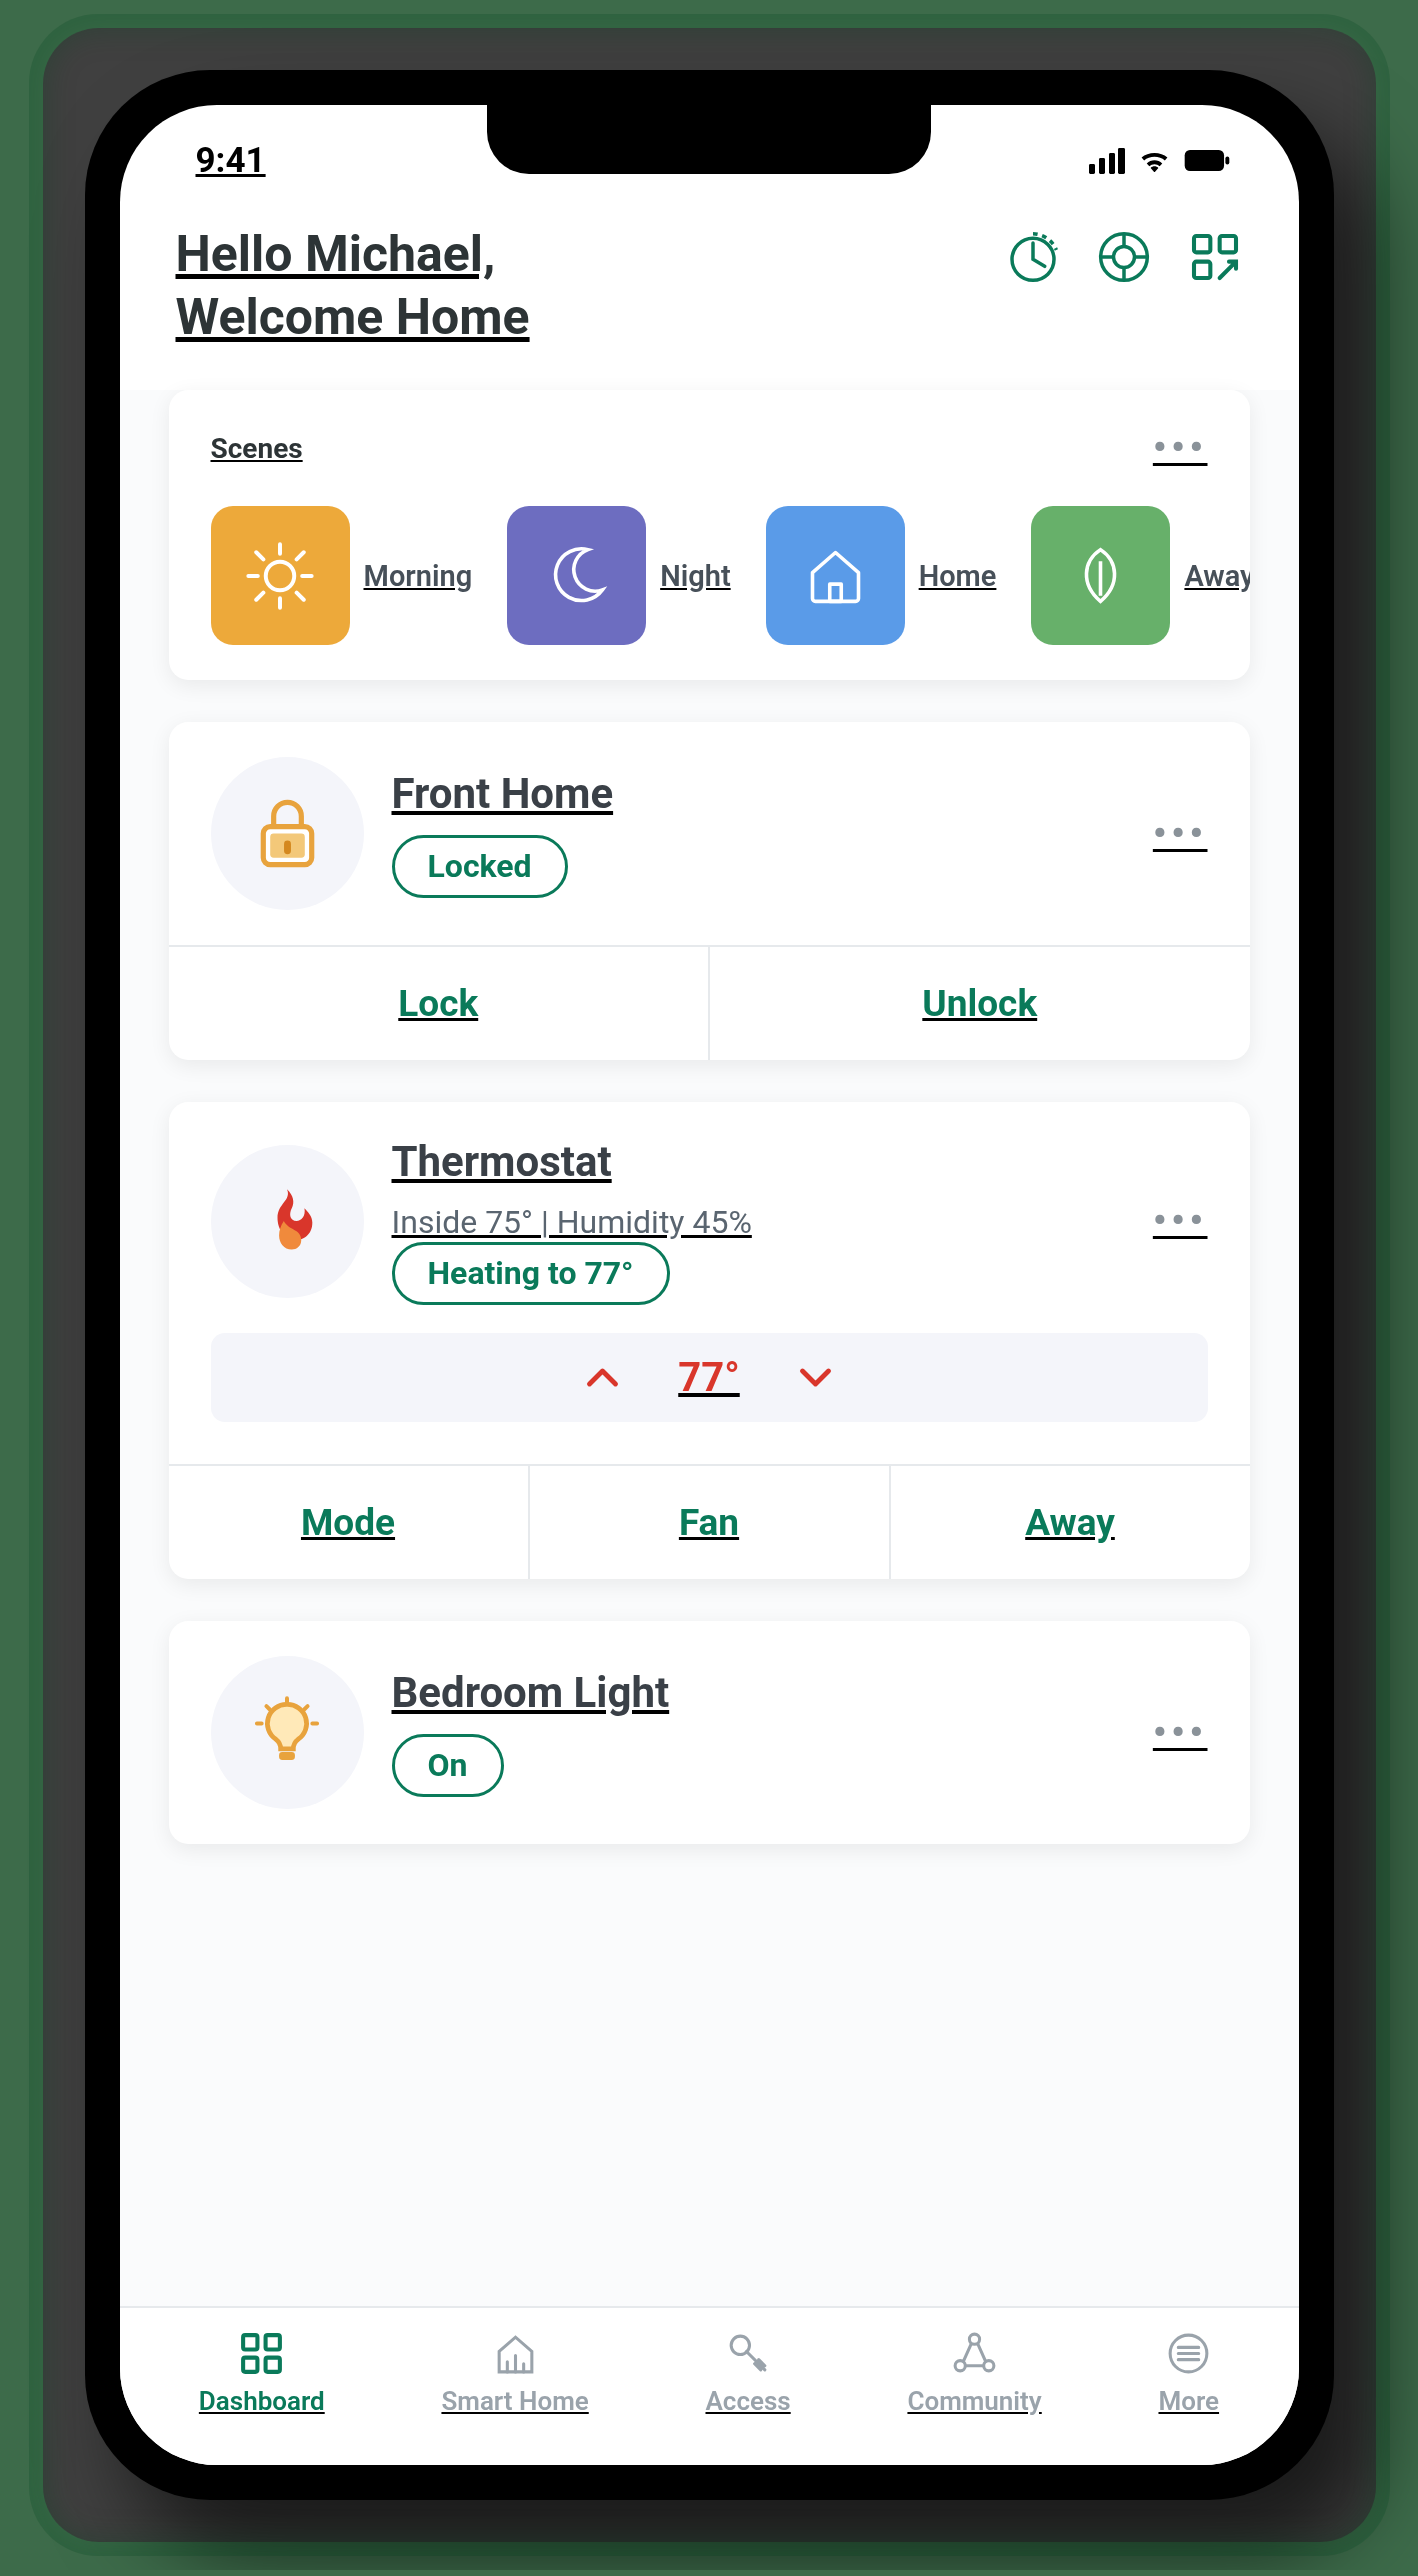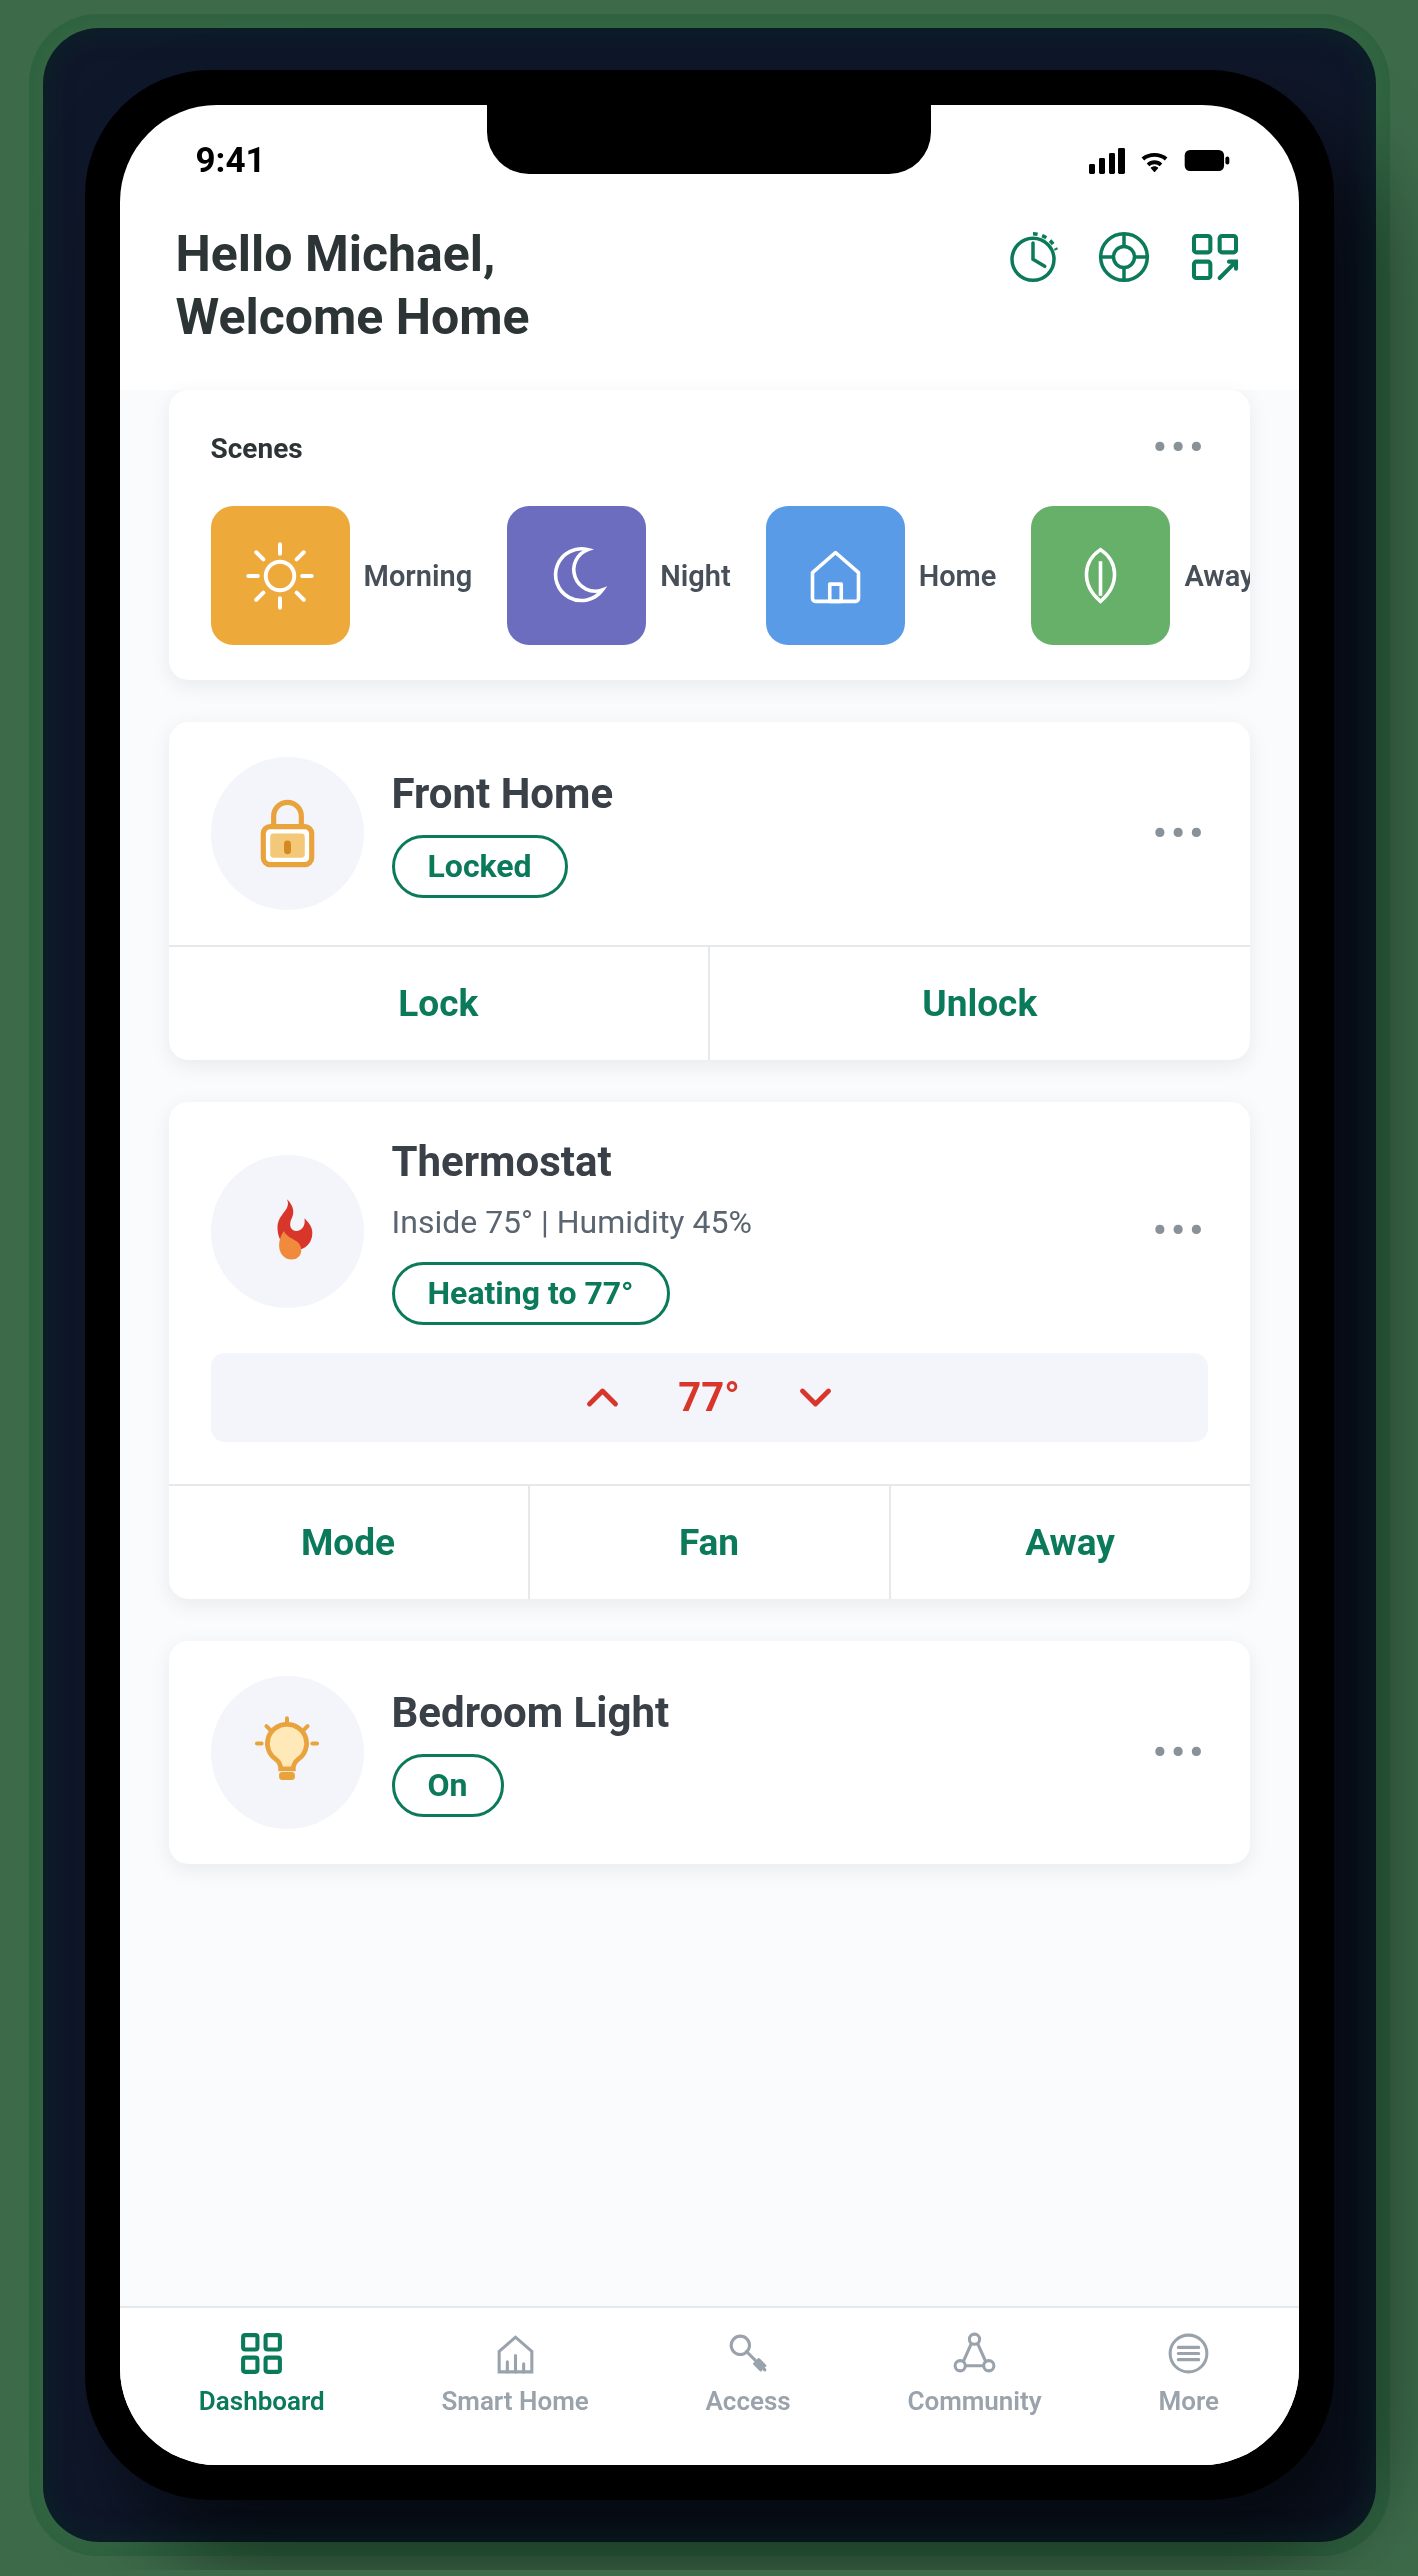--- a/index.html
+++ b/index.html
@@ -4,24 +4,25 @@
 <style>
   * { box-sizing: border-box; margin: 0; padding: 0; }
   body {
     font-family: -apple-system, BlinkMacSystemFont, "Segoe UI", Roboto, Helvetica, Arial, sans-serif;
     background: #3d6b4a;
     display: flex;
     justify-content: center;
     padding: 28px 14px;
   }
   .backdrop {
-    background: #0f172a;
+    background: #404040;
     border-radius: 56px;
     padding: 42px;
     position: relative;
+    text-decoration: underline;
   }
   .phone-frame {
     width: 1249px;
     background: #000;
     border-radius: 125px;
     padding: 35px;
     box-shadow: 42px 56px 83px rgba(0,0,0,0.6);
   }
   .screen {
     background: #fff;
@@ -81,21 +82,21 @@
   .scene { display:flex; align-items:center; gap:14px; }
   .scene-tile { width:139px; height:139px; border-radius:22px; display:flex; align-items:center; justify-content:center; }
   .scene-label { font-size:29px; color:#475059; font-weight:600; }
   .tile-orange { background:#eda93a; }
   .tile-purple { background:#6d6dc0; }
   .tile-blue   { background:#5a9be8; }
   .tile-green  { background:#67b06a; }
   .device-header { display:flex; align-items:center; gap:28px; }
   .device-icon-circle { width:153px; height:153px; border-radius:50%; background:#f4f5fa; display:flex; align-items:center; justify-content:center; flex-shrink:0; }
   .device-title { font-size:42px; font-weight:700; color:#3a4047; margin-bottom:16.7px; }
-  .device-sub { font-size:32px; color:#5a6570; margin-bottom:21px; }
+  .device-sub { font-size:32px; color:#5a6570; margin-bottom:1px; }
   .status-pill {
     display:inline-block;
     border: 3.5px solid #0a7a5a;
     color:#0a7a5a;
     border-radius: 693px;
     padding: 9.7px 33px;
     font-size:32px;
     font-weight:700;
   }
   .card-actions { display:flex; border-top: 2.1px solid #e6e9ec; }

